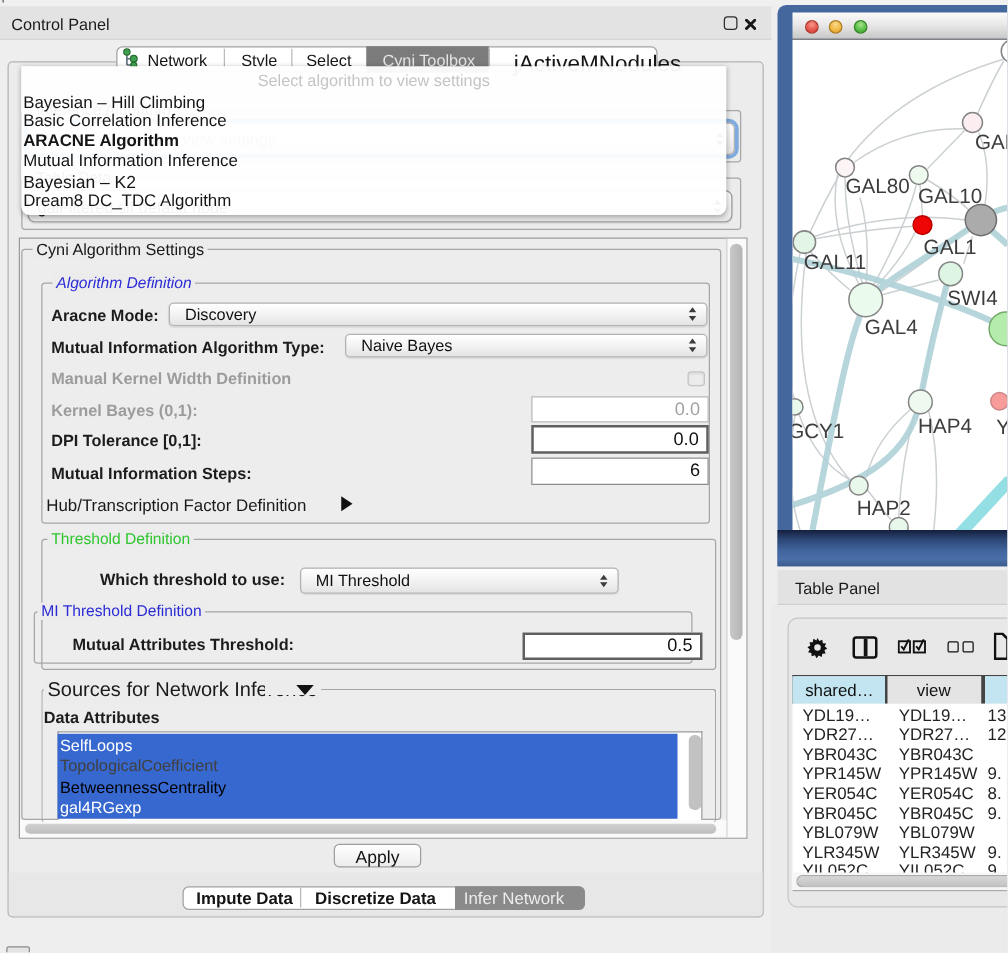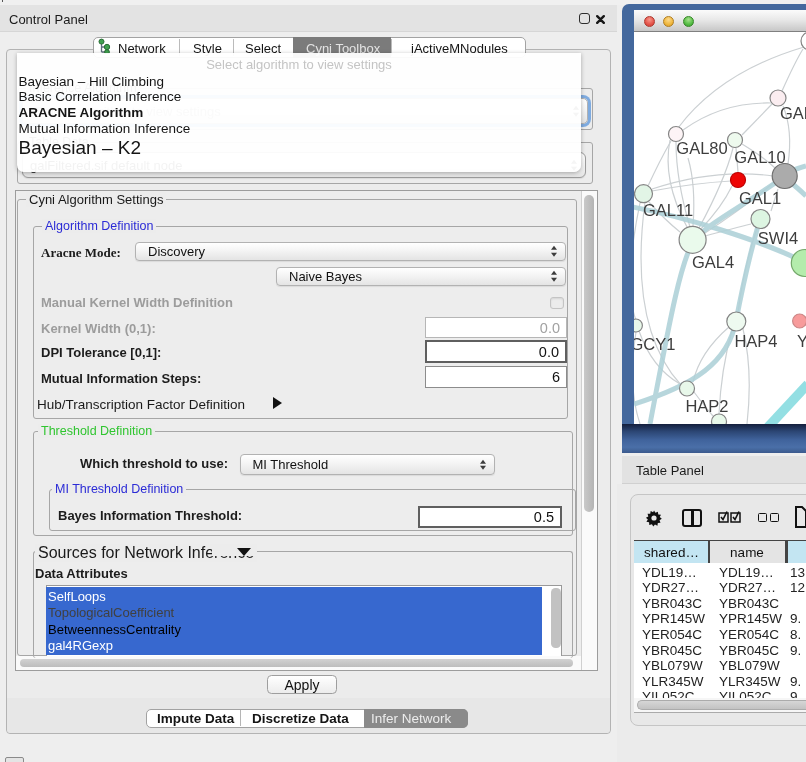--- a/index.html
+++ b/index.html
@@ -43,21 +43,21 @@
 <svg class="abs" style="left:96px;top:37px;" width="16" height="17" viewBox="0 0 16 17">
   <path d="M5.5 5 L5.5 15 M5.5 10 L10.5 10 M5.5 15 L10.5 15" stroke="#5f6d7d" stroke-width="1.3" fill="none"></path>
   <circle cx="5.5" cy="4.6" r="2.5" fill="#3fa04f" stroke="#2a6e36" stroke-width="1"></circle>
   <circle cx="11" cy="10" r="2.7" fill="#3fa04f" stroke="#2a6e36" stroke-width="1"></circle>
   <circle cx="11" cy="15" r="2.4" fill="#3fa04f" stroke="#2a6e36" stroke-width="1"></circle>
 </svg>
 <div class="abs" style="left:118px;top:41px;font-size:13px;color:#151515;">Network</div>
 <div class="abs" style="left:193px;top:41px;font-size:13px;color:#151515;">Style</div>
 <div class="abs" style="left:245px;top:41px;font-size:13px;color:#151515;">Select</div>
 <div class="abs" style="left:306px;top:41px;font-size:13px;color:#e4e4e4;">Cyni Toolbox</div>
-<div class="abs" style="left:411px;top:41px;font-size:13px;color:#151515;">jActiveMNodules</div>
+<div class="abs" style="left:411px;top:41px;font-size:18px;color:#151515;">jActiveMNodules</div>
 
 <div class="gbox" style="left:17px;top:88px;width:576px;height:42px;">
       <span class="gtitle" style="color:#333;">Inference Algorithm</span>
     </div>
 <div class="combo" style="left:22px;top:98px;width:566px;height:26px;border-radius:5px;box-shadow:0 0 0 3px rgba(100,155,220,0.8);">
   <span class="ct" style="color:#999;">Select algorithm to view settings</span>
   <span class="arr">
         <span class="up"></span>
         <span class="dn"></span>
       </span>
@@ -78,41 +78,42 @@
 <div class="abs" style="left:581px;top:191px;width:16px;height:479px;background:#fafafa;border-left:1px solid #d0d0d0;"></div>
 <div class="abs" style="left:583.5px;top:195px;width:10.5px;height:317px;background:linear-gradient(90deg,#c9c9c9,#b4b4b4);border-radius:5.5px;"></div>
 
 <div class="abs" style="left:16px;top:656px;width:565px;height:14px;background:#fafafa;"></div>
 <div class="abs" style="left:20px;top:658.5px;width:553px;height:8px;background:linear-gradient(#d2d2d2,#bdbdbd);border-radius:4px;"></div>
 
 <div class="gbox" style="left:17px;top:199px;width:560px;height:457px;border-radius:3px;">
   <span class="gtitle" style="color:#1a1a1a;font-size:13px;">Cyni Algorithm Settings</span>
 </div>
 
-<div class="gbox" style="left:33px;top:226px;width:535px;height:193px;">
+<div class="gbox" style="left:33px;top:226px;width:535px;height:193px;font-style:italic;">
   <span class="gtitle" style="color:#2b2bd6;">Algorithm Definition</span>
 </div>
-<div class="lbl" style="left:41px;top:245px;font-family:Liberation Serif, serif;">Aracne Mode:</div>
+<div class="lbl" style="left:41px;top:245px;">Aracne Mode:</div>
 <div class="combo" style="left:135px;top:241.5px;width:431px;height:19px;">
   <span class="ct">Discovery</span>
   <span class="arr">
         <span class="up"></span>
         <span class="dn"></span>
       </span>
 </div>
+<div class="lbl" style="left:41px;top:270px;">Mutual Information Algorithm Type:</div>
 <div class="combo" style="left:276px;top:266.5px;width:290px;height:19px;text-decoration:underline;">
   <span class="ct">Naive Bayes</span>
   <span class="arr">
         <span class="up"></span>
         <span class="dn"></span>
       </span>
 </div>
 <div class="lbl" style="left:41px;top:295px;color:#9c9c9c;">Manual Kernel Width Definition</div>
 <div class="abs" style="left:550px;top:297px;width:14px;height:11.5px;background:#ececec;border:1px solid #c4c4c4;border-radius:3px;box-shadow:inset 0 1px 2px rgba(0,0,0,0.10);"></div>
-<div class="lbl" style="left:41px;top:320.5px;color:#9c9c9c;">Kernel Width (0,1):</div>
+<div class="lbl" style="left:41px;top:320.5px;color:#9c9c9c;">Kernel Bayes (0,1):</div>
 <div class="fld" style="left:425px;top:317px;width:142px;height:21px;border:1px solid #b6b6b6;color:#a2a2a2;">
       <span>0.0</span>
     </div>
 <div class="lbl" style="left:41px;top:345px;">DPI Tolerance [0,1]:</div>
 <div class="fld" style="left:425px;top:340px;width:142px;height:23px;border:2px solid #5f5f5f;color:#111;">
       <span>0.0</span>
     </div>
 <div class="lbl" style="left:41px;top:370.5px;">Mutual Information Steps:</div>
 <div class="fld" style="left:425px;top:366px;width:142px;height:22px;border:1.5px solid #8c8c8c;color:#111;">
       <span>6</span>
@@ -125,24 +126,24 @@
   <span class="gtitle" style="left:4px;color:#2fc52f;">Threshold Definition</span>
 </div>
 <div class="lbl" style="left:80px;top:456px;">Which threshold to use:</div>
 <div class="combo" style="left:239.5px;top:454px;width:255px;height:21px;">
   <span class="ct">MI Threshold</span>
   <span class="arr">
         <span class="up"></span>
         <span class="dn"></span>
       </span>
 </div>
-<div class="gbox" style="left:49px;top:489px;width:527px;height:42px;">
+<div class="gbox" style="left:27px;top:489px;width:527px;height:42px;">
   <span class="gtitle" style="left:2px;color:#2b2bd6;">MI Threshold Definition</span>
 </div>
-<div class="lbl" style="left:58px;top:508px;">Bayes Information Threshold:</div>
+<div class="lbl" style="left:58px;top:508px;">Mutual Attributes Threshold:</div>
 <div class="fld" style="left:418px;top:505.5px;width:144px;height:22px;border:2px solid #5f5f5f;color:#111;">
       <span>0.5</span>
     </div>
 
 <div class="gbox" style="left:33px;top:551px;width:540px;height:107px;border-bottom:none;">
   <span class="gtitle" style="left:1px;color:#1a1a1a;font-size:16px;">Sources for Network Inference</span>
 </div>
 <div class="abs" style="left:212px;top:546px;width:44px;height:10px;background:#ececec;"></div>
 <div class="abs" style="left:237px;top:548px;width:0;height:0;border-left:7px solid transparent;border-right:7px solid transparent;border-top:8px solid #111;"></div>
 <div class="lbl" style="left:35px;top:566px;font-size:13px;">Data Attributes</div>
@@ -172,21 +173,22 @@
 <div class="abs" style="left:157px;top:711px;width:165px;font-size:13.5px;font-weight:bold;color:#151515;">Impute Data</div>
 <div class="abs" style="left:252px;top:711px;font-size:13.5px;font-weight:bold;color:#151515;">Discretize Data</div>
 <div class="abs" style="left:371px;top:711px;font-size:13.5px;color:#ececec;">Infer Network</div>
 
 <div class="abs" style="left:17px;top:53px;width:564px;height:119px;background:rgba(255,255,255,0.95);border-radius:0 0 7px 7px;box-shadow:0 1px 4px rgba(0,0,0,0.3);"></div>
 <div class="abs" style="left:17px;top:57px;width:564px;text-align:center;font-size:13px;color:#c4c4c4;">Select algorithm to view settings</div>
 <div class="abs" style="left:18.5px;top:73.5px;font-size:13.5px;color:#151515;">Bayesian – Hill Climbing</div>
 <div class="abs" style="left:18.5px;top:89.3px;font-size:13.5px;color:#151515;">Basic Correlation Inference</div>
 <div class="abs" style="left:18.5px;top:105.1px;font-size:13.5px;font-weight:bold;color:#151515;">ARACNE Algorithm</div>
 <div class="abs" style="left:18.5px;top:120.9px;font-size:13.5px;color:#151515;">Mutual Information Inference</div>
-<div class="abs" style="left:18.5px;top:136.7px;font-size:19px;color:#151515;">Bayesian – K2</div>
+<div class="abs" style="left:18.5px;top:136.7px;font-size:14px;color:#151515;">Bayesian – K2</div>
+<div class="abs" style="left:18.5px;top:152.5px;font-size:13.5px;color:#151515;">Dream8 DC_TDC Algorithm</div>
 
 <div class="abs" style="left:5px;top:756.5px;width:19px;height:10px;background:#e4e4e4;border:1.5px solid #8a8a8a;border-radius:2px;"></div>
 
 <div class="abs" style="left:622px;top:4px;width:184px;height:449px;background:#44689d;border-radius:7px 0 0 0;"></div>
 <div class="abs" style="left:622px;top:424px;width:184px;height:29px;background:linear-gradient(#141f3d,#2b4573 25%,#40639c 55%,#4a6fa8 80%,#3b5a8d);"></div>
 <div class="abs" style="left:634px;top:10px;width:172px;height:22px;background:linear-gradient(#fbfbfb,#e9e9e9 45%,#c7c7c7);border-bottom:1px solid #808080;"></div>
 <div class="abs" style="left:643.5px;top:15.5px;width:11px;height:11px;border-radius:50%;background:radial-gradient(circle at 50% 30%, #f7968a, #e4544a 60%, #cf3d33);border:0.5px solid #ad382e;"></div>
 <div class="abs" style="left:663px;top:15.5px;width:11px;height:11px;border-radius:50%;background:radial-gradient(circle at 50% 30%, #fcd98d, #efb73e 60%, #d89a28);border:0.5px solid #b07d20;"></div>
 <div class="abs" style="left:683px;top:15.5px;width:11px;height:11px;border-radius:50%;background:radial-gradient(circle at 50% 30%, #a8e18d, #55bd45 60%, #3c9b2e);border:0.5px solid #358527;"></div>
 <div class="abs" style="left:634px;top:32px;width:172px;height:392px;background:#ffffff;"></div>
@@ -285,21 +287,21 @@
   <path d="M1 1 L7 1 L11 5 L11 21 L1 21 Z" fill="none" stroke="#111" stroke-width="2"></path>
 </svg>
 
 <div class="abs" style="left:633.5px;top:539.5px;width:172.5px;height:23px;border-top:1.5px solid #444;border-left:1.5px solid #444;"></div>
 <div class="abs" style="left:634px;top:540.5px;width:75px;height:22px;background:#c3e5f2;"></div>
 <div class="abs" style="left:709px;top:540.5px;width:76px;height:22px;background:#e4e4e4;"></div>
 <div class="abs" style="left:788px;top:540.5px;width:18px;height:22px;background:#c3e5f2;"></div>
 <div class="abs" style="left:708px;top:540px;width:1.5px;height:23px;background:#444;"></div>
 <div class="abs" style="left:785px;top:540px;width:3px;height:23px;background:#444;"></div>
 <div class="abs" style="left:634px;top:545px;width:75px;text-align:center;font-size:13.5px;color:#111;">shared…</div>
-<div class="abs" style="left:709px;top:545px;width:76px;text-align:center;font-size:13.5px;color:#111;">name</div>
+<div class="abs" style="left:709px;top:545px;width:76px;text-align:center;font-size:13.5px;color:#111;">view</div>
 <div class="abs" style="left:634px;top:562.5px;width:172px;height:150px;background:#ffffff;border-bottom:1px solid #aaa;"></div>
 
 <div class="abs" style="left:642px;top:564.80px;font-size:13.5px;color:#232323;">YDL19…</div>
 <div class="abs" style="left:719px;top:564.80px;font-size:13.5px;color:#232323;">YDL19…</div>
 <div class="abs" style="left:790px;top:564.80px;font-size:13.5px;color:#232323;">13</div>
 <div class="abs" style="left:642px;top:580.35px;font-size:13.5px;color:#232323;">YDR27…</div>
 <div class="abs" style="left:719px;top:580.35px;font-size:13.5px;color:#232323;">YDR27…</div>
 <div class="abs" style="left:790px;top:580.35px;font-size:13.5px;color:#232323;">12</div>
 <div class="abs" style="left:642px;top:595.90px;font-size:13.5px;color:#232323;">YBR043C</div>
 <div class="abs" style="left:719px;top:595.90px;font-size:13.5px;color:#232323;">YBR043C</div>

